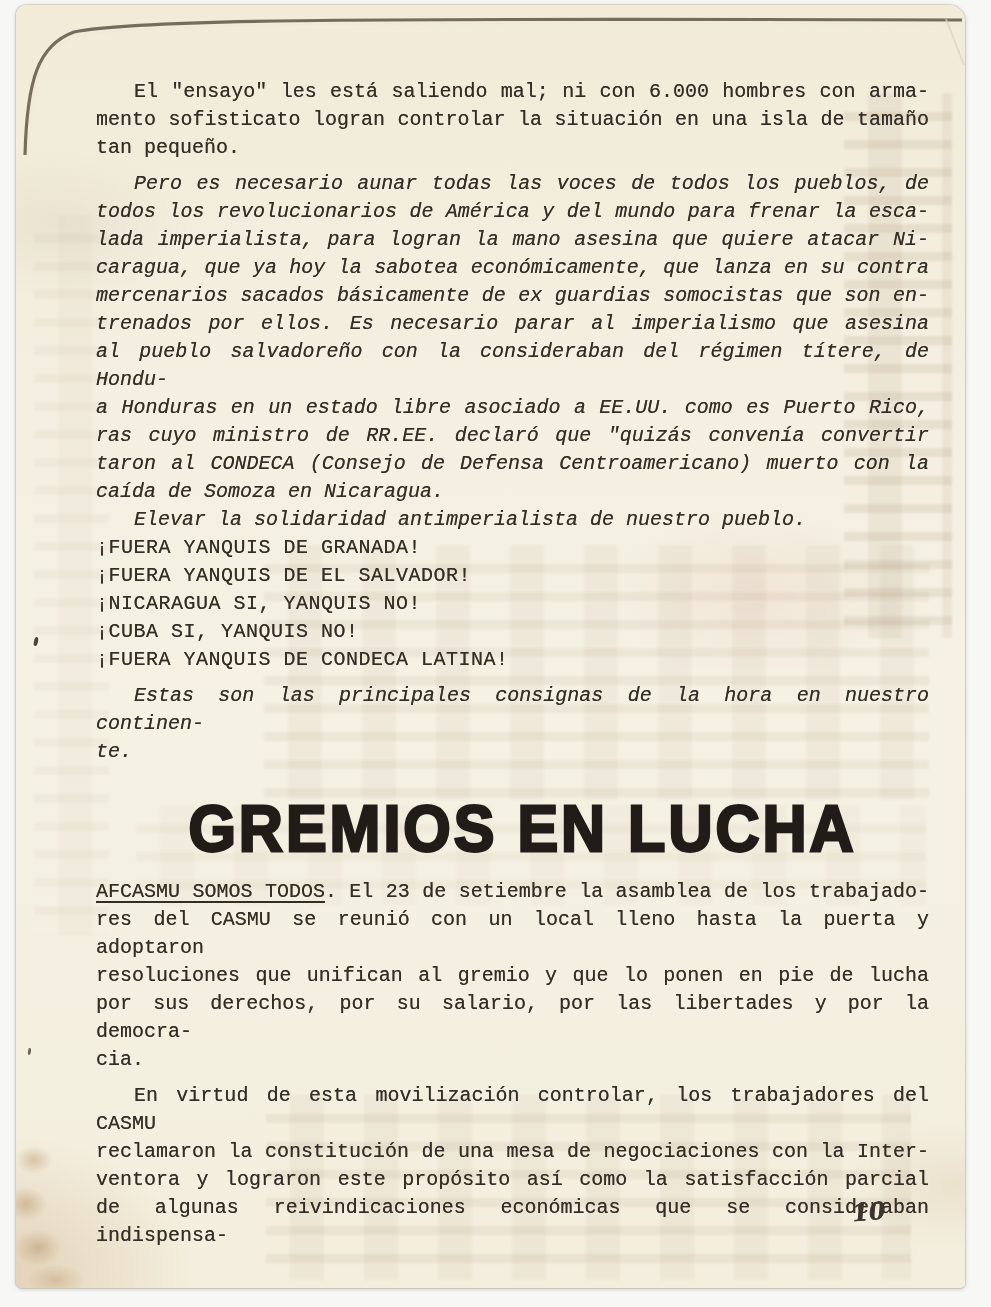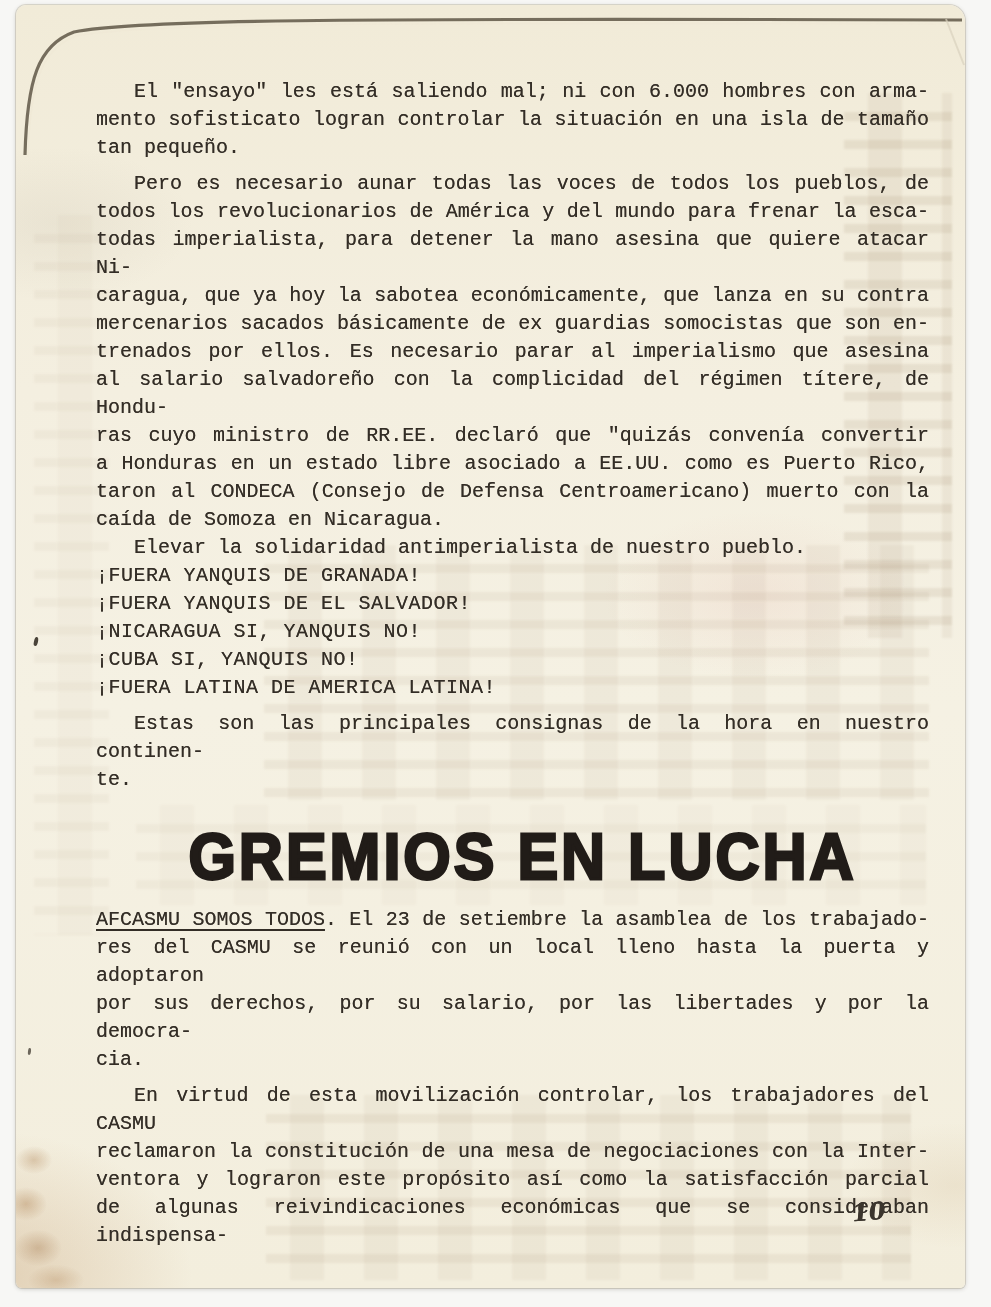--- a/index.html
+++ b/index.html
@@ -51,21 +51,21 @@
   
   .text-col{
     position:absolute;left:0;top:0;width:100%;height:100%;
     padding:73px 36px 0 80px;box-sizing:border-box;
     color:#332d26;
     font-size:20px;line-height:28px;
     text-shadow:0 0 .6px rgba(51,45,38,.75);
   }
   .para{margin:0 0 12px 0;}
   .para.tight{margin-bottom:8px;}
-  .para.flush{margin-bottom:0;}
+  .para.flush{margin-bottom:0;font-style:italic;}
   .line{text-align:justify;text-align-last:justify;white-space:normal;}
   .line.last{text-align-last:left;}
   .para.indent .line:first-child{text-indent:38px;}
   .slogans .line{text-align:center;text-align-last:left;letter-spacing:.5px;}
   .lead-underline{text-decoration:underline;text-decoration-thickness:2px;text-underline-offset:4px;margin-top:16px;}
   
   .headline{
     display:block;width:fit-content;
     margin:36px auto 22px auto;
     transform:translateX(10px) scaleY(1.06);
@@ -110,54 +110,55 @@
 
     <section class="para indent tight">
         <div class="line">El "ensayo" les está saliendo mal; ni con 6.000 hombres con arma-</div>
         <div class="line">mento sofisticato logran controlar la situación en una isla de tamaño</div>
         <div class="line last">tan pequeño.</div>
       </section>
 
     <section class="para indent flush">
         <div class="line">Pero es necesario aunar todas las voces de todos los pueblos, de</div>
         <div class="line">todos los revolucionarios de América y del mundo para frenar la esca-</div>
-        <div class="line">todas imperialista, para detener la mano asesina que quiere atacar Ni-</div>
+        <div class="line">lada imperialista, para logran la mano asesina que quiere atacar Ni-</div>
         <div class="line">caragua, que ya hoy la sabotea económicamente, que lanza en su contra</div>
         <div class="line">mercenarios sacados básicamente de ex guardias somocistas que son en-</div>
         <div class="line">trenados por ellos. Es necesario parar al imperialismo que asesina</div>
-        <div class="line">al salario salvadoreño con la complicidad del régimen títere, de Hondu-</div>
+        <div class="line">al pueblo salvadoreño con la consideraban del régimen títere, de Hondu-</div>
+        <div class="line">a Honduras en un estado libre asociado a EE.UU. como es Puerto Rico,</div>
         <div class="line">ras cuyo ministro de RR.EE. declaró que "quizás convenía convertir</div>
-        <div class="line">a Honduras en un estado libre asociado a EE.UU. como es Puerto Rico,</div>
         <div class="line">taron al CONDECA (Consejo de Defensa Centroamericano) muerto con la</div>
         <div class="line last">caída de Somoza en Nicaragua.</div>
       </section>
 
     <section class="para indent flush">
         <div class="line last">Elevar la solidaridad antimperialista de nuestro pueblo.</div>
       </section>
 
     <section class="para slogans tight">
         <div class="line">¡FUERA YANQUIS DE GRANADA!</div>
         <div class="line">¡FUERA YANQUIS DE EL SALVADOR!</div>
         <div class="line">¡NICARAGUA SI, YANQUIS NO!</div>
         <div class="line">¡CUBA SI, YANQUIS NO!</div>
-        <div class="line last">¡FUERA LATINA DE AMERICA LATINA!</div>
+        <div class="line last">¡FUERA YANQUIS DE CONDECA LATINA!</div>
       </section>
 
     <section class="para indent flush">
         <div class="line">Estas son las principales consignas de la hora en nuestro continen-</div>
         <div class="line last">te.</div>
       </section>
 
     <h1 class="headline">GREMIOS EN LUCHA</h1>
 
     <section class="para tight">
       <div class="line"><span class="lead-underline">AFCASMU SOMOS TODOS</span><span>. El 23 de setiembre la asamblea de los trabajado-</span></div>
       <div>
           <div class="line">res del CASMU se reunió con un local lleno hasta la puerta y adoptaron</div>
+          <div class="line">resoluciones que unifican al gremio y que lo ponen en pie de lucha</div>
           <div class="line">por sus derechos, por su salario, por las libertades y por la democra-</div>
           <div class="line last">cia.</div>
         </div>
     </section>
 
     <section class="para indent">
         <div class="line">En virtud de esta movilización controlar, los trabajadores del CASMU</div>
         <div class="line">reclamaron la constitución de una mesa de negociaciones con la Inter-</div>
         <div class="line">ventora y lograron este propósito así como la satisfacción parcial</div>
         <div class="line">de algunas reivindicaciones económicas que se consideraban indispensa-</div>

